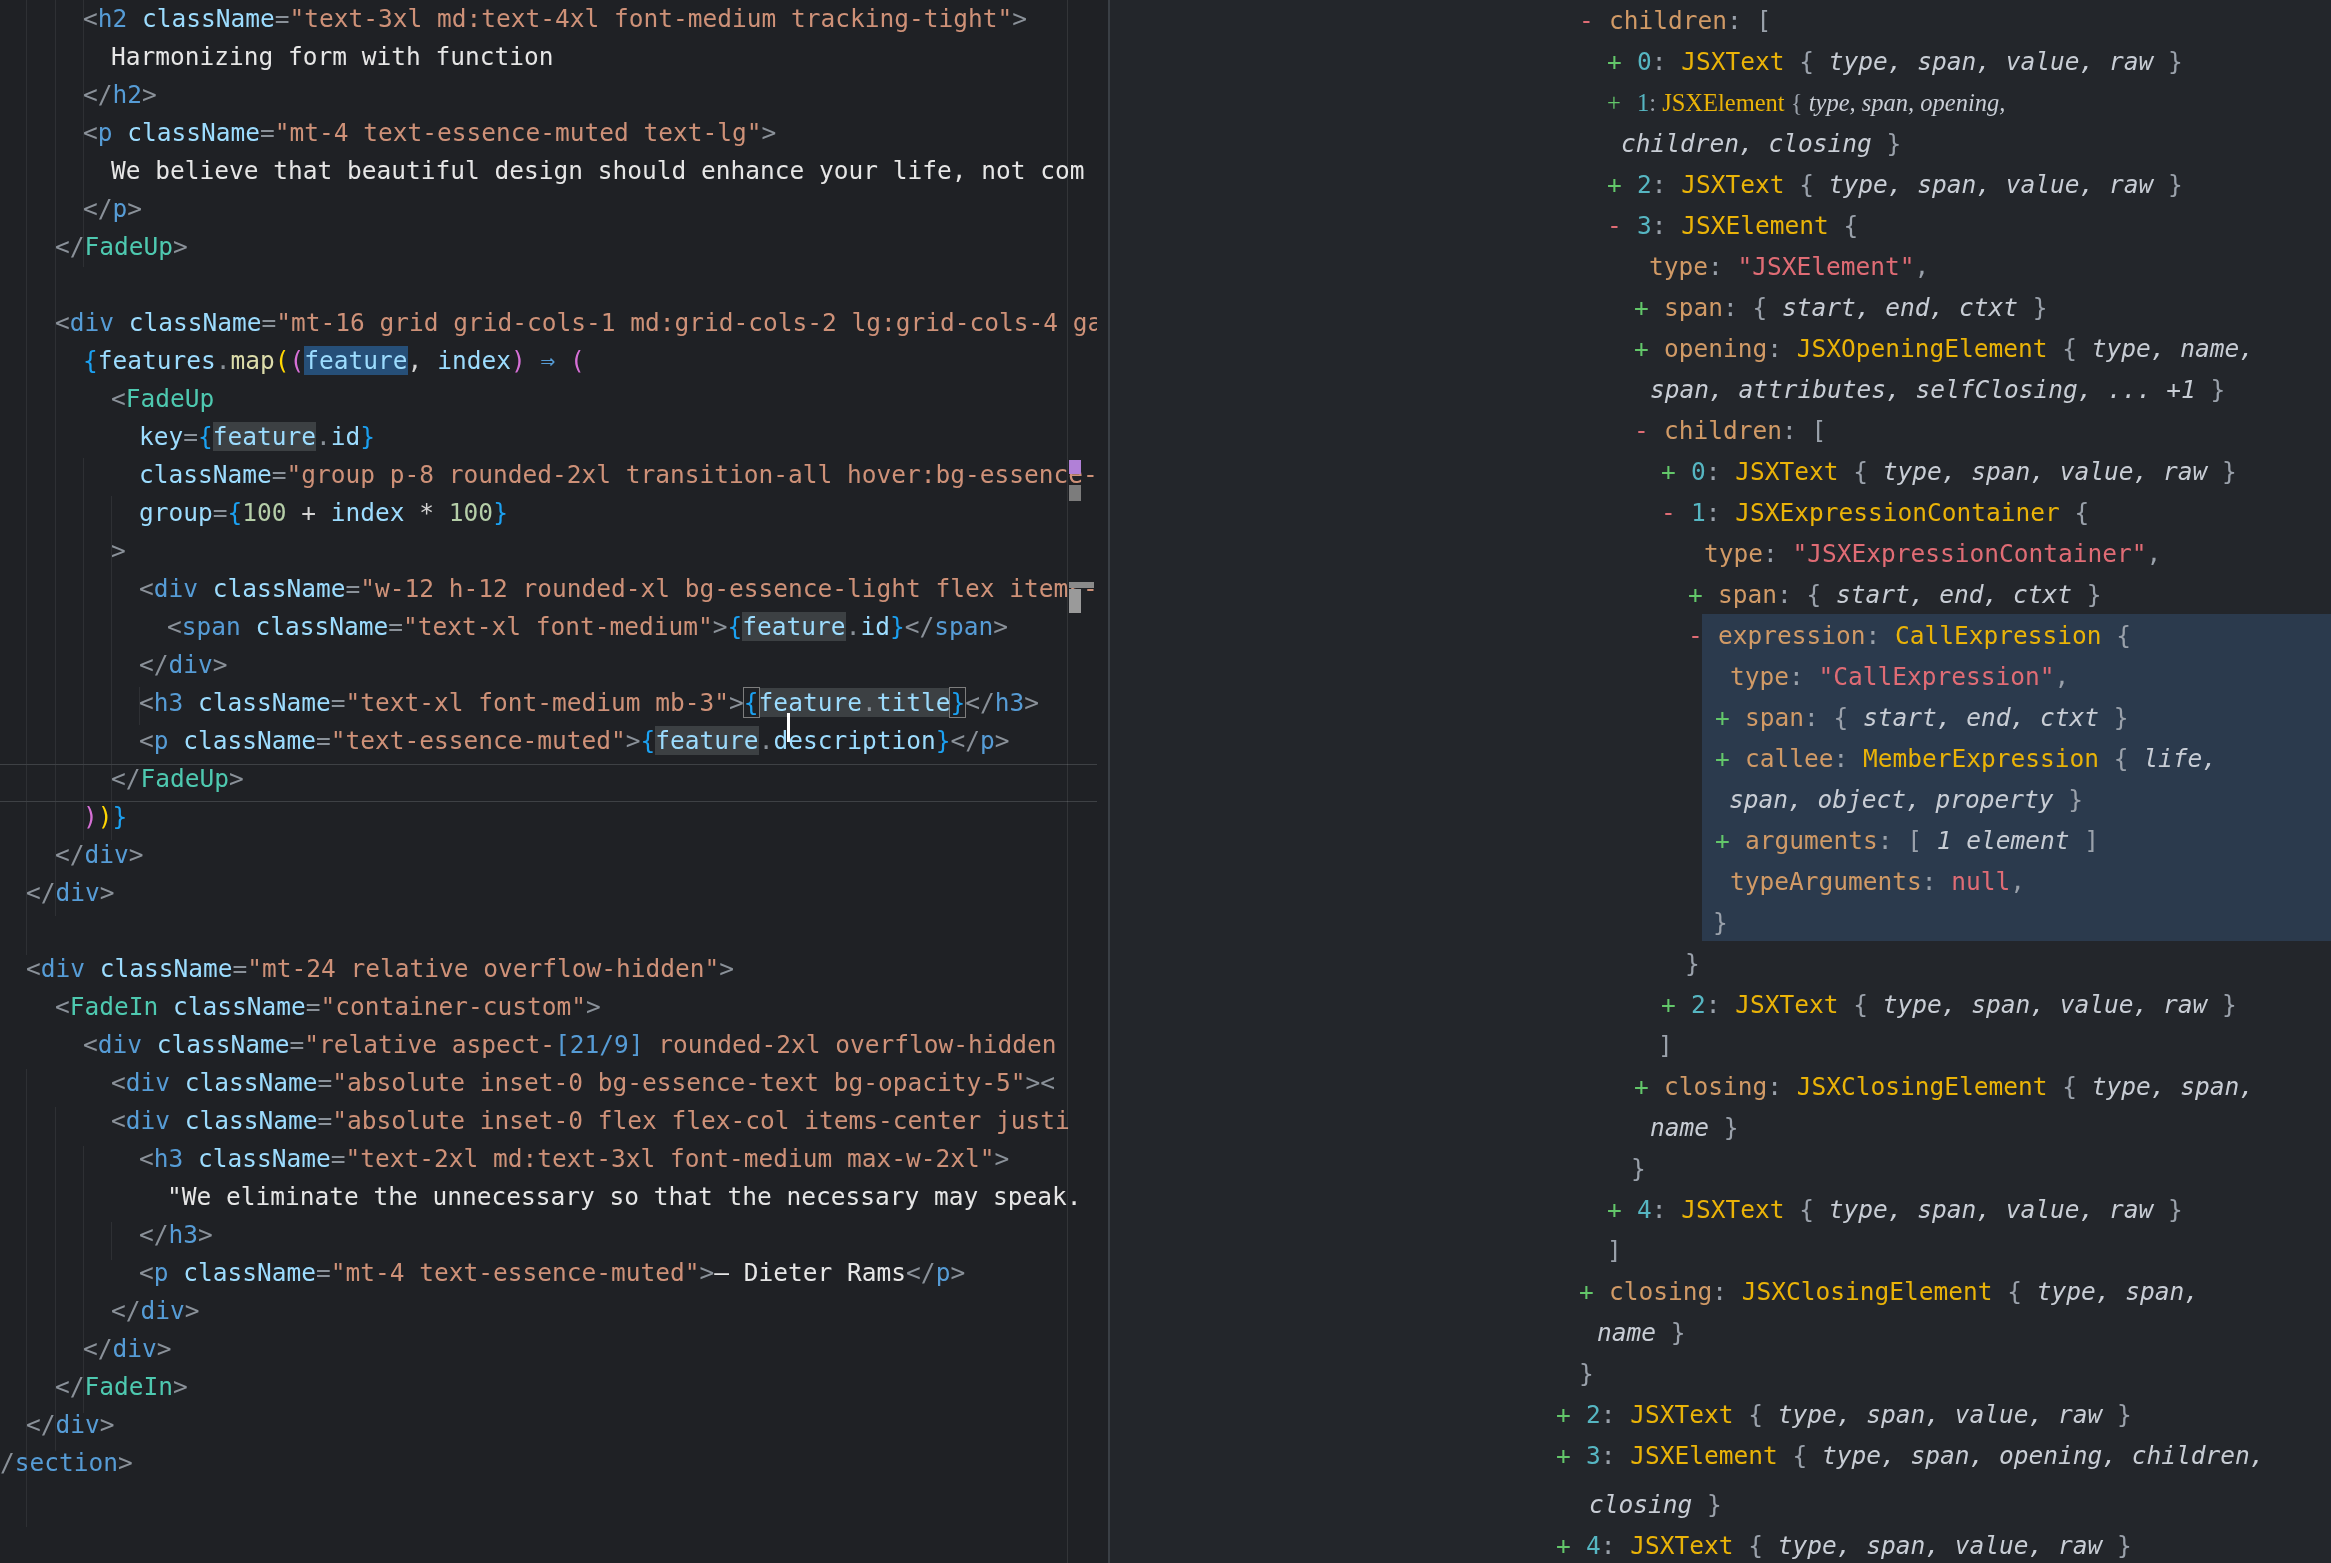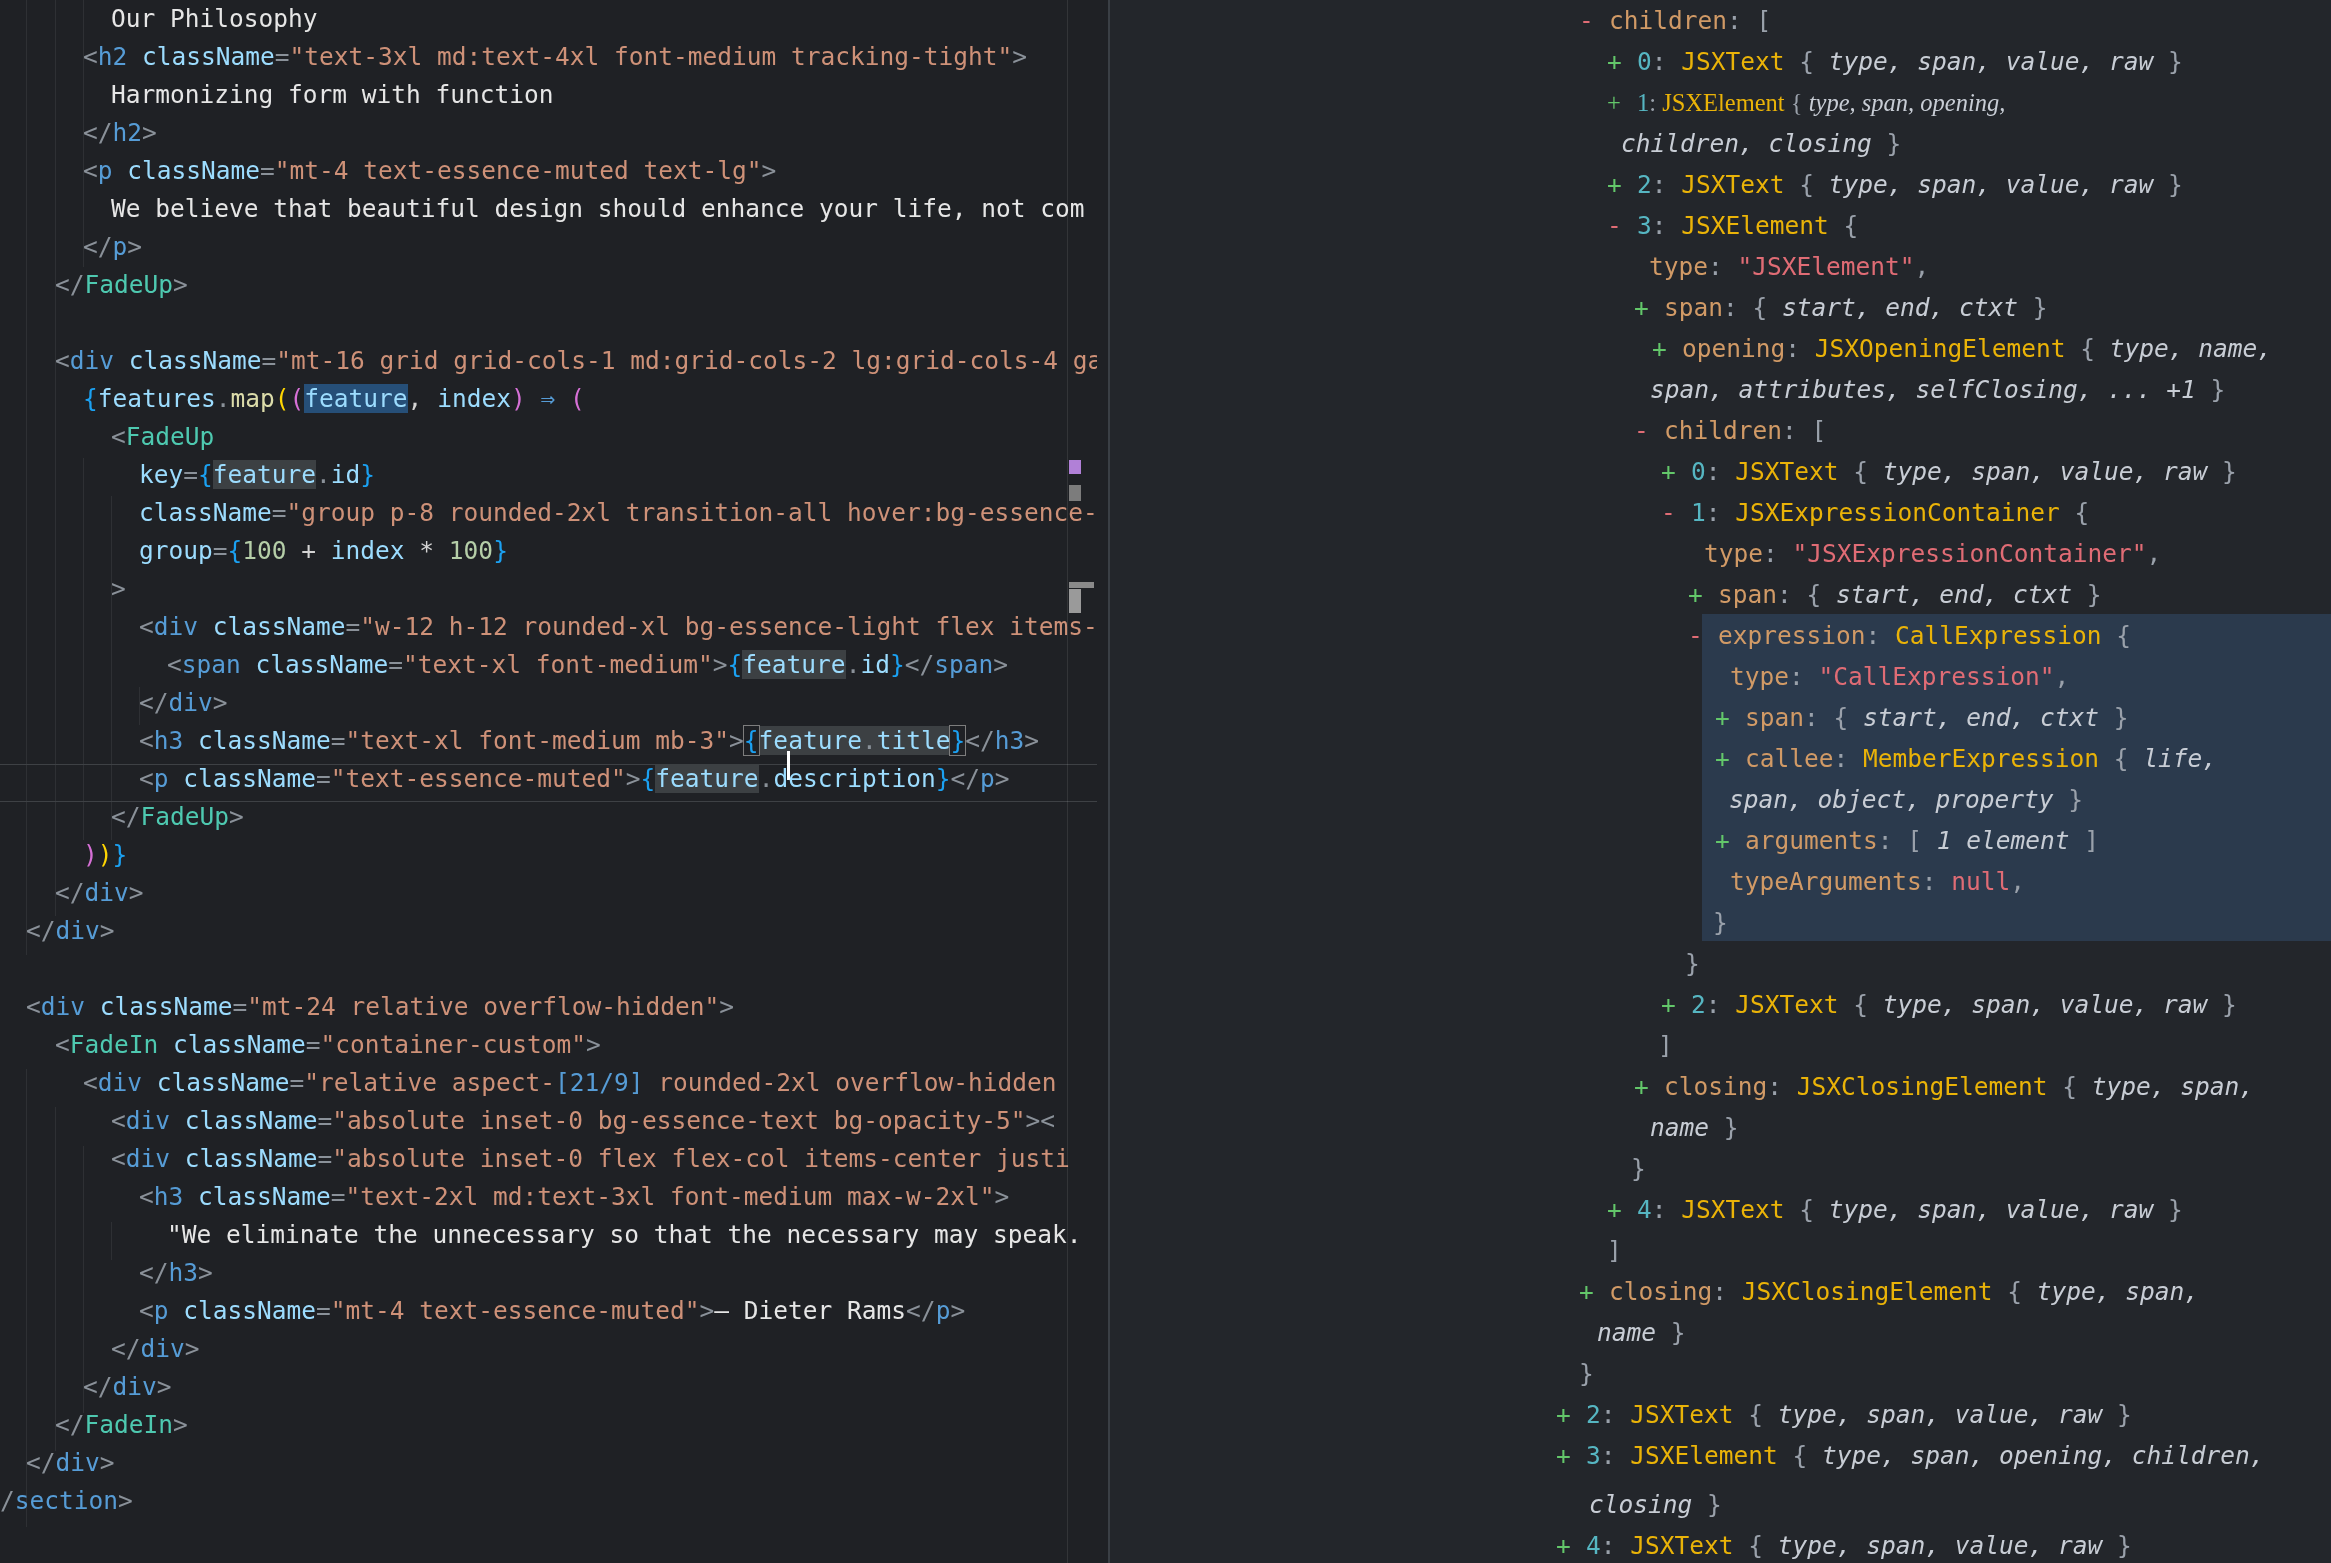--- a/index.html
+++ b/index.html
@@ -57,21 +57,20 @@
   <div class="guide" style="left:55px;top:1107px;height:344px"></div>
   <div class="guide" style="left:83px;top:0;height:267px"></div>
   <div class="guide" style="left:83px;top:458px;height:382px"></div>
   <div class="guide" style="left:83px;top:1146px;height:267px"></div>
   <div class="guide" style="left:111px;top:496px;height:344px"></div>
   <div class="guide" style="left:111px;top:1222px;height:38px"></div>
   <div class="guide" style="left:139px;top:687px;height:38px"></div>
 
   <div id="current-line"></div>
   <div id="code-lines">
-      <div class="cl" style="padding-left: 111px;"><span class="w">Our Philosophy</span></div>
       <div class="cl" style="padding-left: 83px;"><span class="p">&lt;</span><span class="t">h2</span><span class="a"> className</span><span class="p">=</span><span class="s">"text-3xl md:text-4xl font-medium tracking-tight"</span><span class="p">&gt;</span></div>
       <div class="cl" style="padding-left: 111px;"><span class="w">Harmonizing form with function</span></div>
       <div class="cl" style="padding-left: 83px;"><span class="p">&lt;/</span><span class="t">h2</span><span class="p">&gt;</span></div>
       <div class="cl" style="padding-left: 83px;"><span class="p">&lt;</span><span class="t">p</span><span class="a"> className</span><span class="p">=</span><span class="s">"mt-4 text-essence-muted text-lg"</span><span class="p">&gt;</span></div>
       <div class="cl" style="padding-left: 111px;"><span class="w">We believe that beautiful design should enhance your life, not com</span></div>
       <div class="cl" style="padding-left: 83px;"><span class="p">&lt;/</span><span class="t">p</span><span class="p">&gt;</span></div>
       <div class="cl" style="padding-left: 55px;"><span class="p">&lt;/</span><span class="c">FadeUp</span><span class="p">&gt;</span></div>
       <div class="cl" style="padding-left: 0px;"></div>
       <div class="cl" style="padding-left: 55px;"><span class="p">&lt;</span><span class="t">div</span><span class="a"> className</span><span class="p">=</span><span class="s">"mt-16 grid grid-cols-1 md:grid-cols-2 lg:grid-cols-4 gap</span></div>
       <div class="cl" style="padding-left: 83px;"><span class="b3">{</span><span class="v">features</span><span class="p">.</span><span class="m">map</span><span class="b1">(</span><span class="b2">(</span><span class="v sel">feature</span><span class="o">, </span><span class="v">index</span><span class="b2">)</span><span class="o"> </span><span class="ar">⇒</span><span class="o"> </span><span class="b2">(</span></div>
@@ -121,21 +120,21 @@
   <div id="ast-highlight"></div>
   <div id="ast-lines">
       <div class="al" style="padding-left: 469px;"><span class="mk minus">-</span><span class="key">children</span><span class="pn">: [</span></div>
       <div class="al" style="padding-left: 497px;"><span class="mk plus">+</span><span class="idx">0</span><span class="pn">: </span><span class="typ">JSXText</span><span class="pn"> { </span><span class="fld">type, span, value, raw</span><span class="pn"> }</span></div>
       <div class="al" style="padding-left: 497px; font-family: Liberation Serif, serif;"><span class="mk plus">+</span><span class="idx">1</span><span class="pn">: </span><span class="typ">JSXElement</span><span class="pn"> { </span><span class="fld">type, span, opening,</span></div>
       <div class="al" style="padding-left: 511px;"><span class="fld">children, closing</span><span class="pn"> }</span></div>
       <div class="al" style="padding-left: 497px;"><span class="mk plus">+</span><span class="idx">2</span><span class="pn">: </span><span class="typ">JSXText</span><span class="pn"> { </span><span class="fld">type, span, value, raw</span><span class="pn"> }</span></div>
       <div class="al" style="padding-left: 497px;"><span class="mk minus">-</span><span class="idx">3</span><span class="pn">: </span><span class="typ">JSXElement</span><span class="pn"> {</span></div>
       <div class="al" style="padding-left: 539px;"><span class="key">type</span><span class="pn">: </span><span class="str">"JSXElement"</span><span class="pn">,</span></div>
       <div class="al" style="padding-left: 524px;"><span class="mk plus">+</span><span class="key">span</span><span class="pn">: { </span><span class="fld">start, end, ctxt</span><span class="pn"> }</span></div>
-      <div class="al" style="padding-left: 524px; margin-left: 18px;"><span class="mk plus">+</span><span class="key">opening</span><span class="pn">: </span><span class="typ">JSXOpeningElement</span><span class="pn"> { </span><span class="fld">type, name,</span></div>
+      <div class="al" style="padding-left: 524px;"><span class="mk plus">+</span><span class="key">opening</span><span class="pn">: </span><span class="typ">JSXOpeningElement</span><span class="pn"> { </span><span class="fld">type, name,</span></div>
       <div class="al" style="padding-left: 540px;"><span class="fld">span, attributes, selfClosing, ... +1</span><span class="pn"> }</span></div>
       <div class="al" style="padding-left: 524px;"><span class="mk minus">-</span><span class="key">children</span><span class="pn">: [</span></div>
       <div class="al" style="padding-left: 551px;"><span class="mk plus">+</span><span class="idx">0</span><span class="pn">: </span><span class="typ">JSXText</span><span class="pn"> { </span><span class="fld">type, span, value, raw</span><span class="pn"> }</span></div>
       <div class="al" style="padding-left: 551px;"><span class="mk minus">-</span><span class="idx">1</span><span class="pn">: </span><span class="typ">JSXExpressionContainer</span><span class="pn"> {</span></div>
       <div class="al" style="padding-left: 594px;"><span class="key">type</span><span class="pn">: </span><span class="str">"JSXExpressionContainer"</span><span class="pn">,</span></div>
       <div class="al" style="padding-left: 578px;"><span class="mk plus">+</span><span class="key">span</span><span class="pn">: { </span><span class="fld">start, end, ctxt</span><span class="pn"> }</span></div>
       <div class="al" style="padding-left: 578px;"><span class="mk minus">-</span><span class="key">expression</span><span class="pn">: </span><span class="typ">CallExpression</span><span class="pn"> {</span></div>
       <div class="al" style="padding-left: 620px;"><span class="key">type</span><span class="pn">: </span><span class="str">"CallExpression"</span><span class="pn">,</span></div>
       <div class="al" style="padding-left: 605px;"><span class="mk plus">+</span><span class="key">span</span><span class="pn">: { </span><span class="fld">start, end, ctxt</span><span class="pn"> }</span></div>
       <div class="al" style="padding-left: 605px;"><span class="mk plus">+</span><span class="key">callee</span><span class="pn">: </span><span class="typ">MemberExpression</span><span class="pn"> { </span><span class="fld">life,</span></div>

